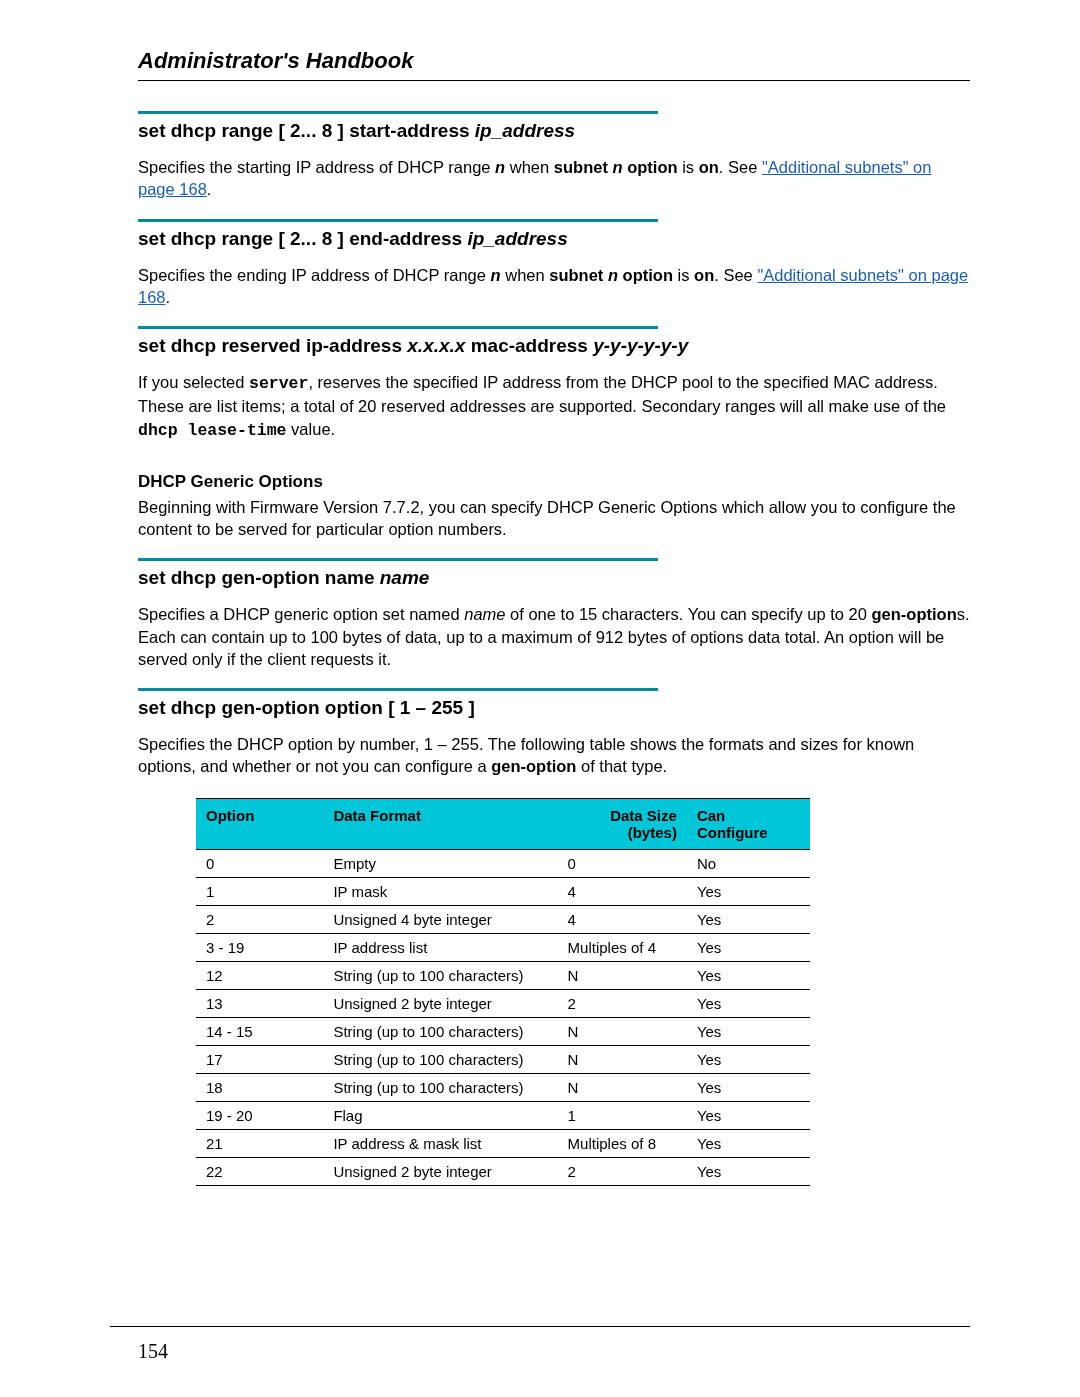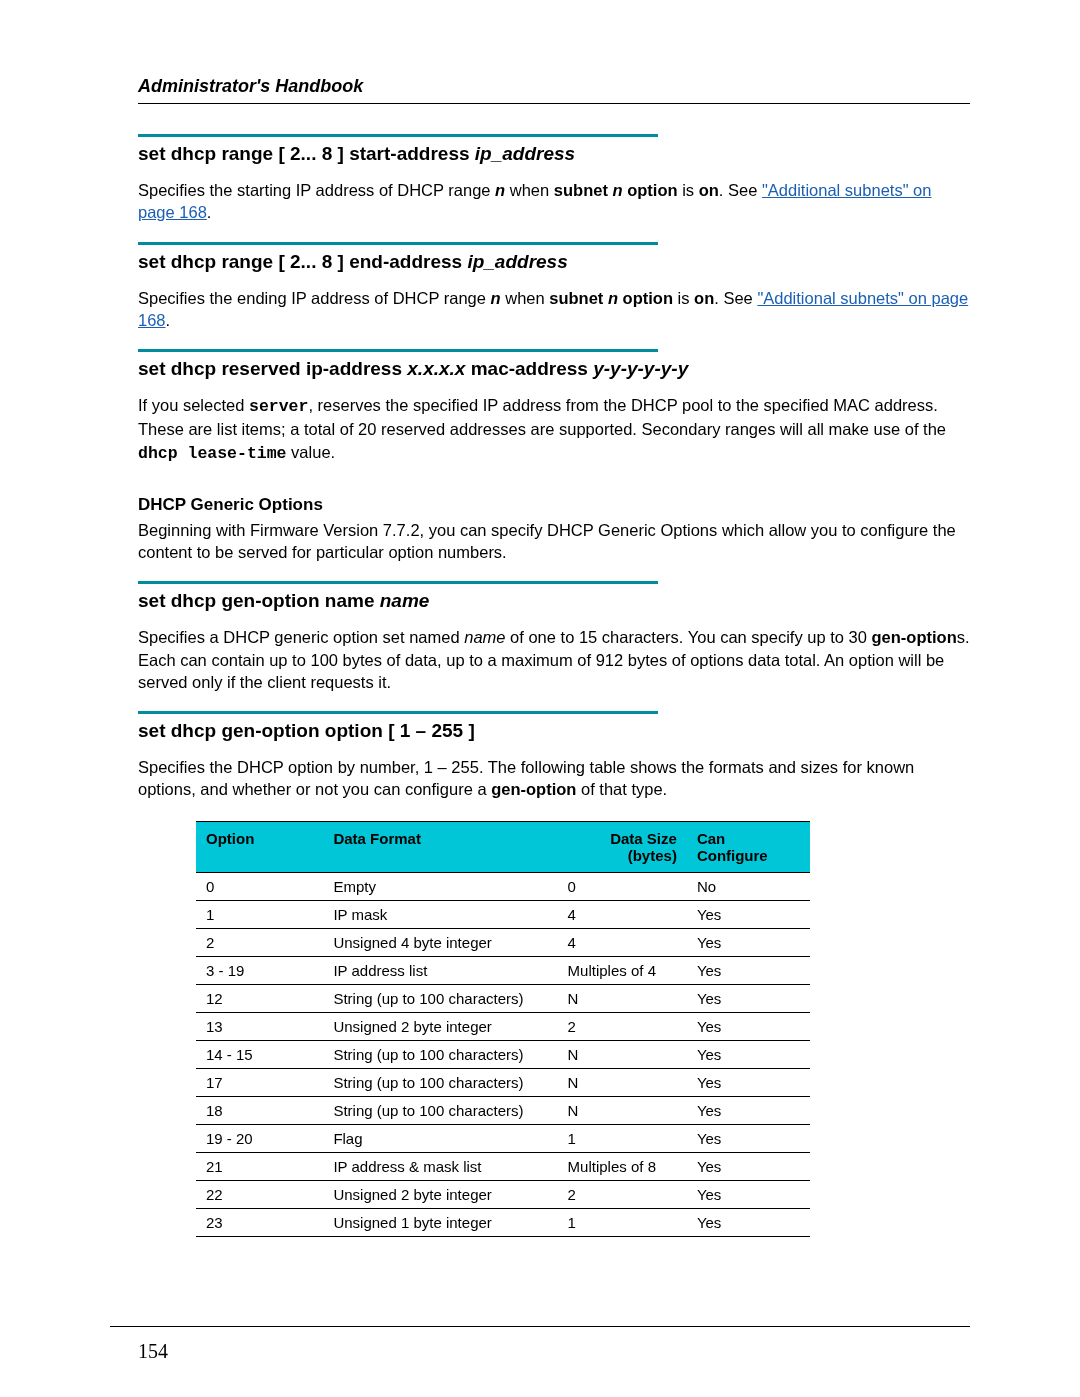--- a/index.html
+++ b/index.html
@@ -12,24 +12,23 @@
   .page {
     width: 1080px;
     height: 1397px;
     position: relative;
     box-sizing: border-box;
     padding: 48px 110px 40px 138px;
   }
   .running-head {
     font-style: italic;
     font-weight: bold;
-    font-size: 18px;
+    font-size: 22px;
     margin-bottom: 6px;
     font-family: Arial, Helvetica, sans-serif;
-    margin-top: 28px;
   }
   .head-rule {
     border: none;
     border-top: 1px solid #000;
     margin: 0 0 30px 0;
   }
   .teal-rule {
     width: 520px;
     height: 3px;
     background: #008b9e;
@@ -140,21 +139,21 @@
   </p>
 
   <div class="sub-head">DHCP Generic Options</div>
   <p class="body-p">Beginning with Firmware Version 7.7.2, you can specify DHCP Generic Options which allow you to configure the content to be served for particular option numbers.</p>
 
   <div class="teal-rule"></div>
   <div class="cmd-head">
     <span>set dhcp gen-option name </span><span class="ital">name</span>
   </div>
   <p class="body-p">
-    <span>Specifies a DHCP generic option set named </span><i>name</i><span> of one to 15 characters. You can specify up to 30 </span><b>gen-option</b><span>s. Each can contain up to 100 bytes of data, up to a maximum of 912 bytes of options data total. An option will be served only if the client requests it.</span>
+    <span>Specifies a DHCP generic option set named </span><i>name</i><span> of one to 15 characters. You can specify up to 20 </span><b>gen-option</b><span>s. Each can contain up to 100 bytes of data, up to a maximum of 912 bytes of options data total. An option will be served only if the client requests it.</span>
   </p>
 
   <div class="teal-rule"></div>
   <div class="cmd-head">set dhcp gen-option option [ 1 – 255 ]</div>
   <p class="body-p">
     <span>Specifies the DHCP option by number, 1 – 255. The following table shows the formats and sizes for known options, and whether or not you can configure a </span><b>gen-option</b><span> of that type.</span>
   </p>
 
   <div class="table-wrap">
     <table>
@@ -232,25 +231,19 @@
             <td>IP address &amp; mask list</td>
             <td>Multiples of 8</td>
             <td>Yes</td>
           </tr>
           <tr>
             <td>22</td>
             <td>Unsigned 2 byte integer</td>
             <td>2</td>
             <td>Yes</td>
           </tr>
-          <tr>
-            <td>23</td>
-            <td>Unsigned 1 byte integer</td>
-            <td>1</td>
-            <td>Yes</td>
-          </tr>
         </tbody>
     </table>
   </div>
 
   <hr class="footer-rule">
   <div class="page-num">154</div>
 </div>
 
 </body></html>

